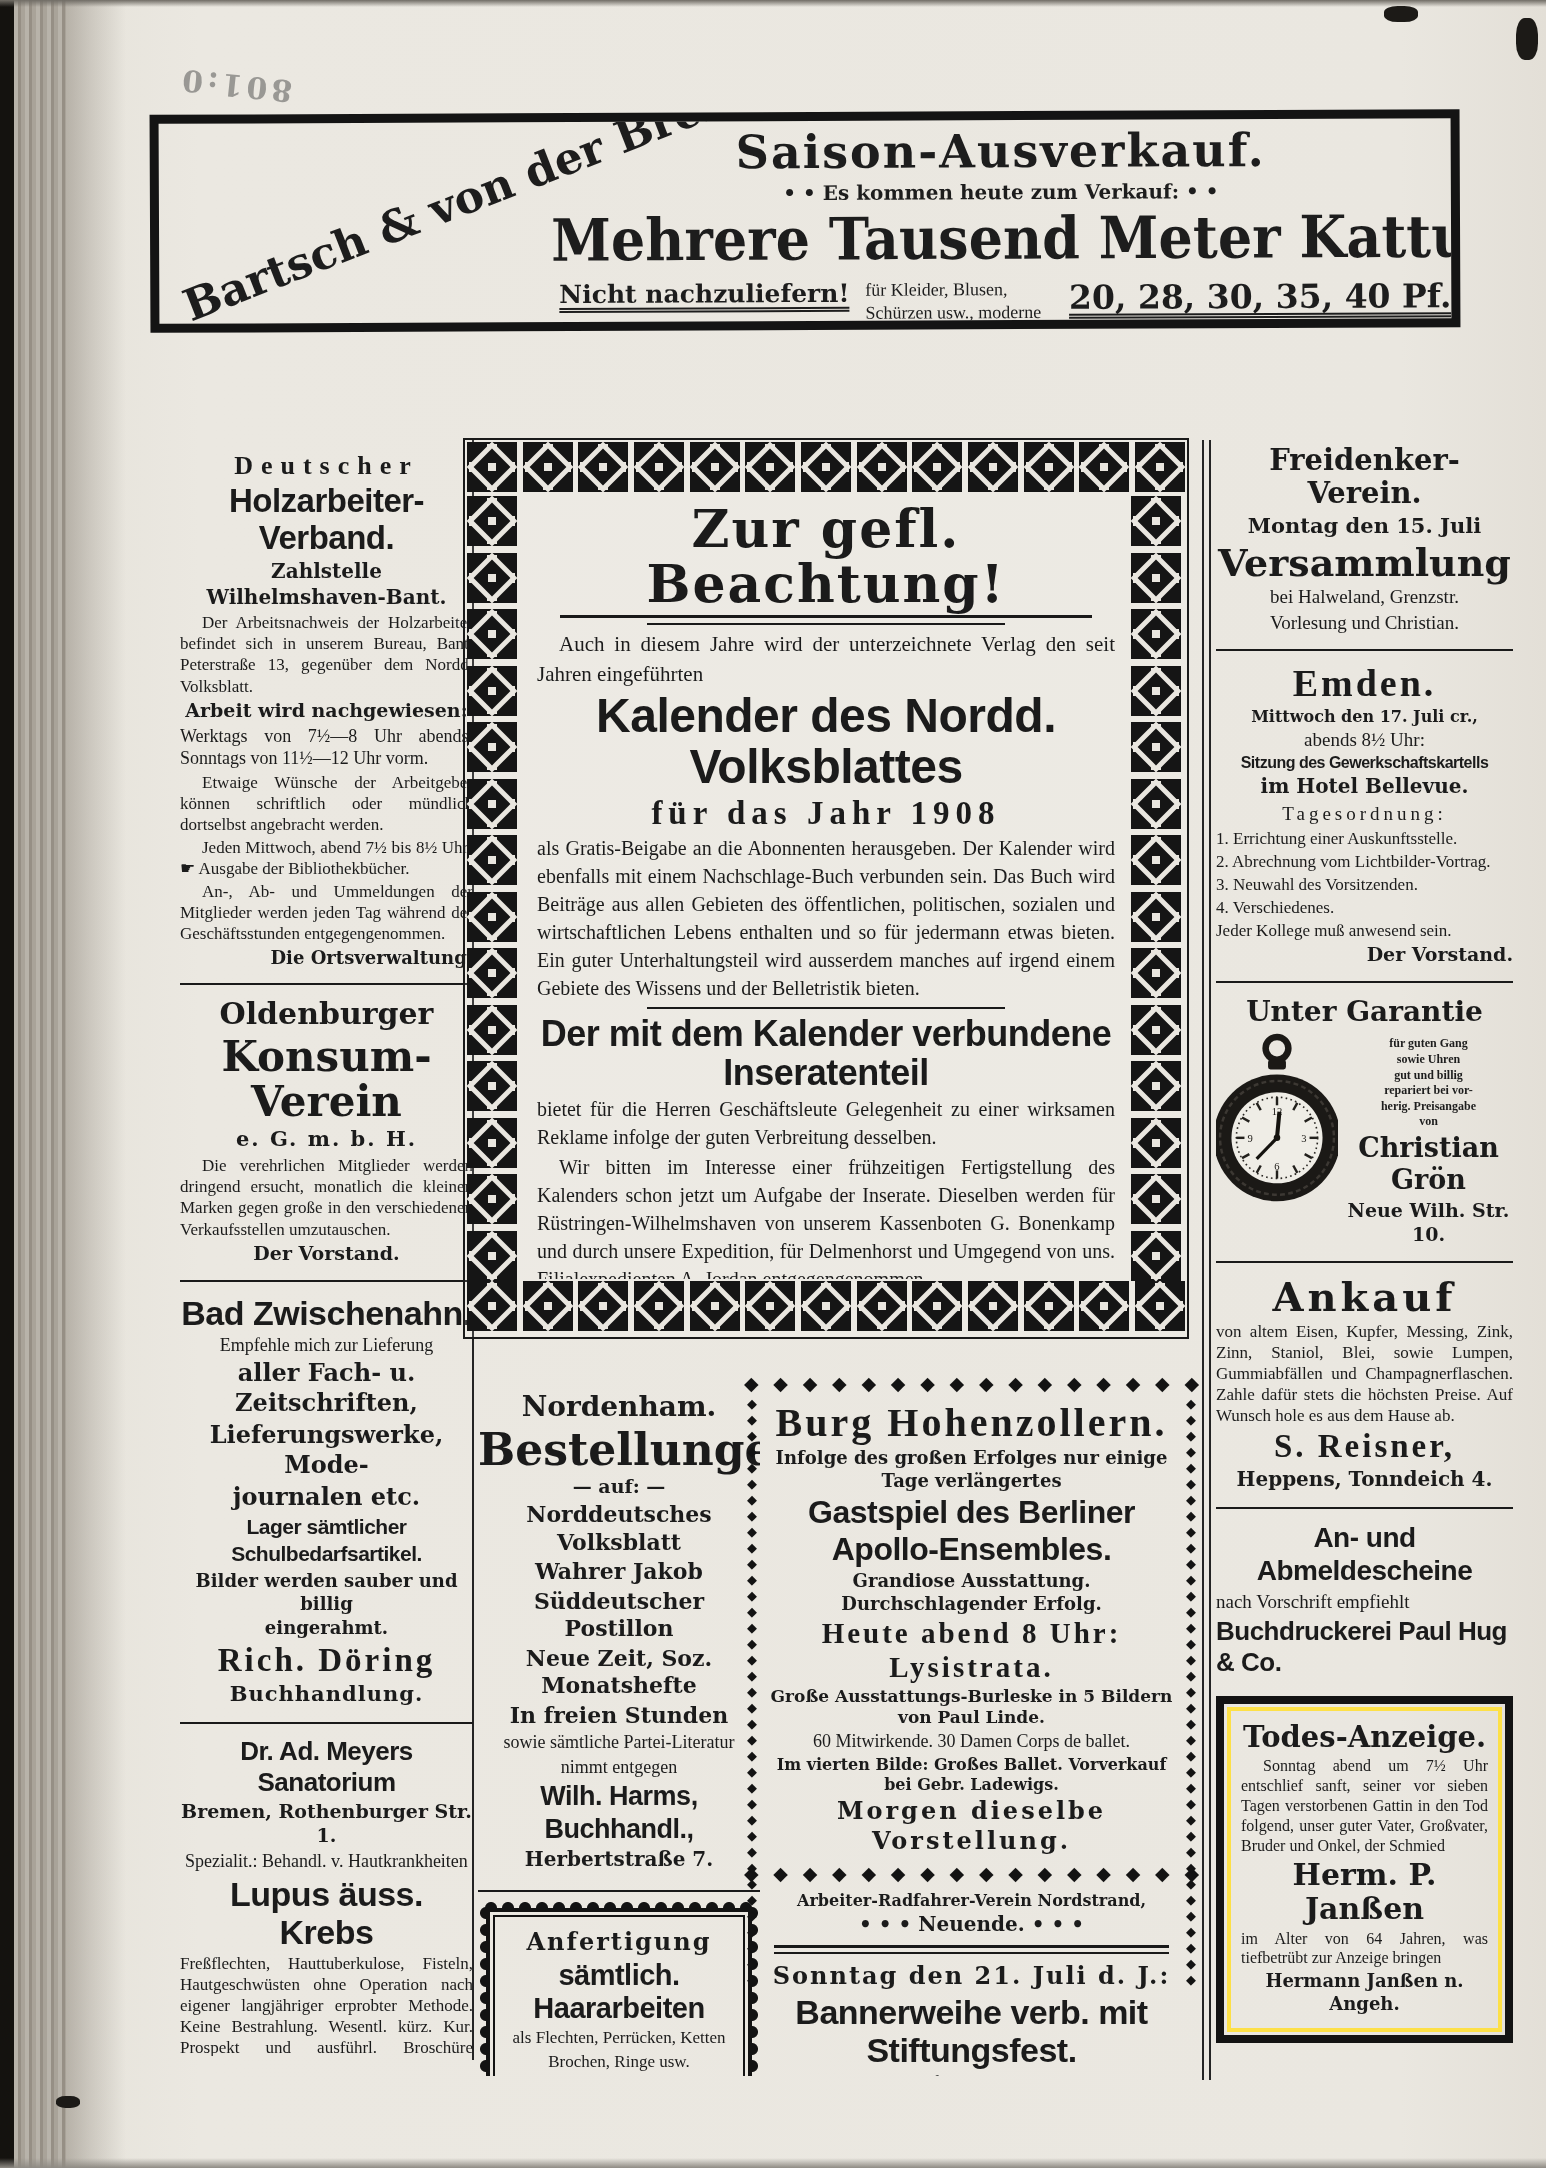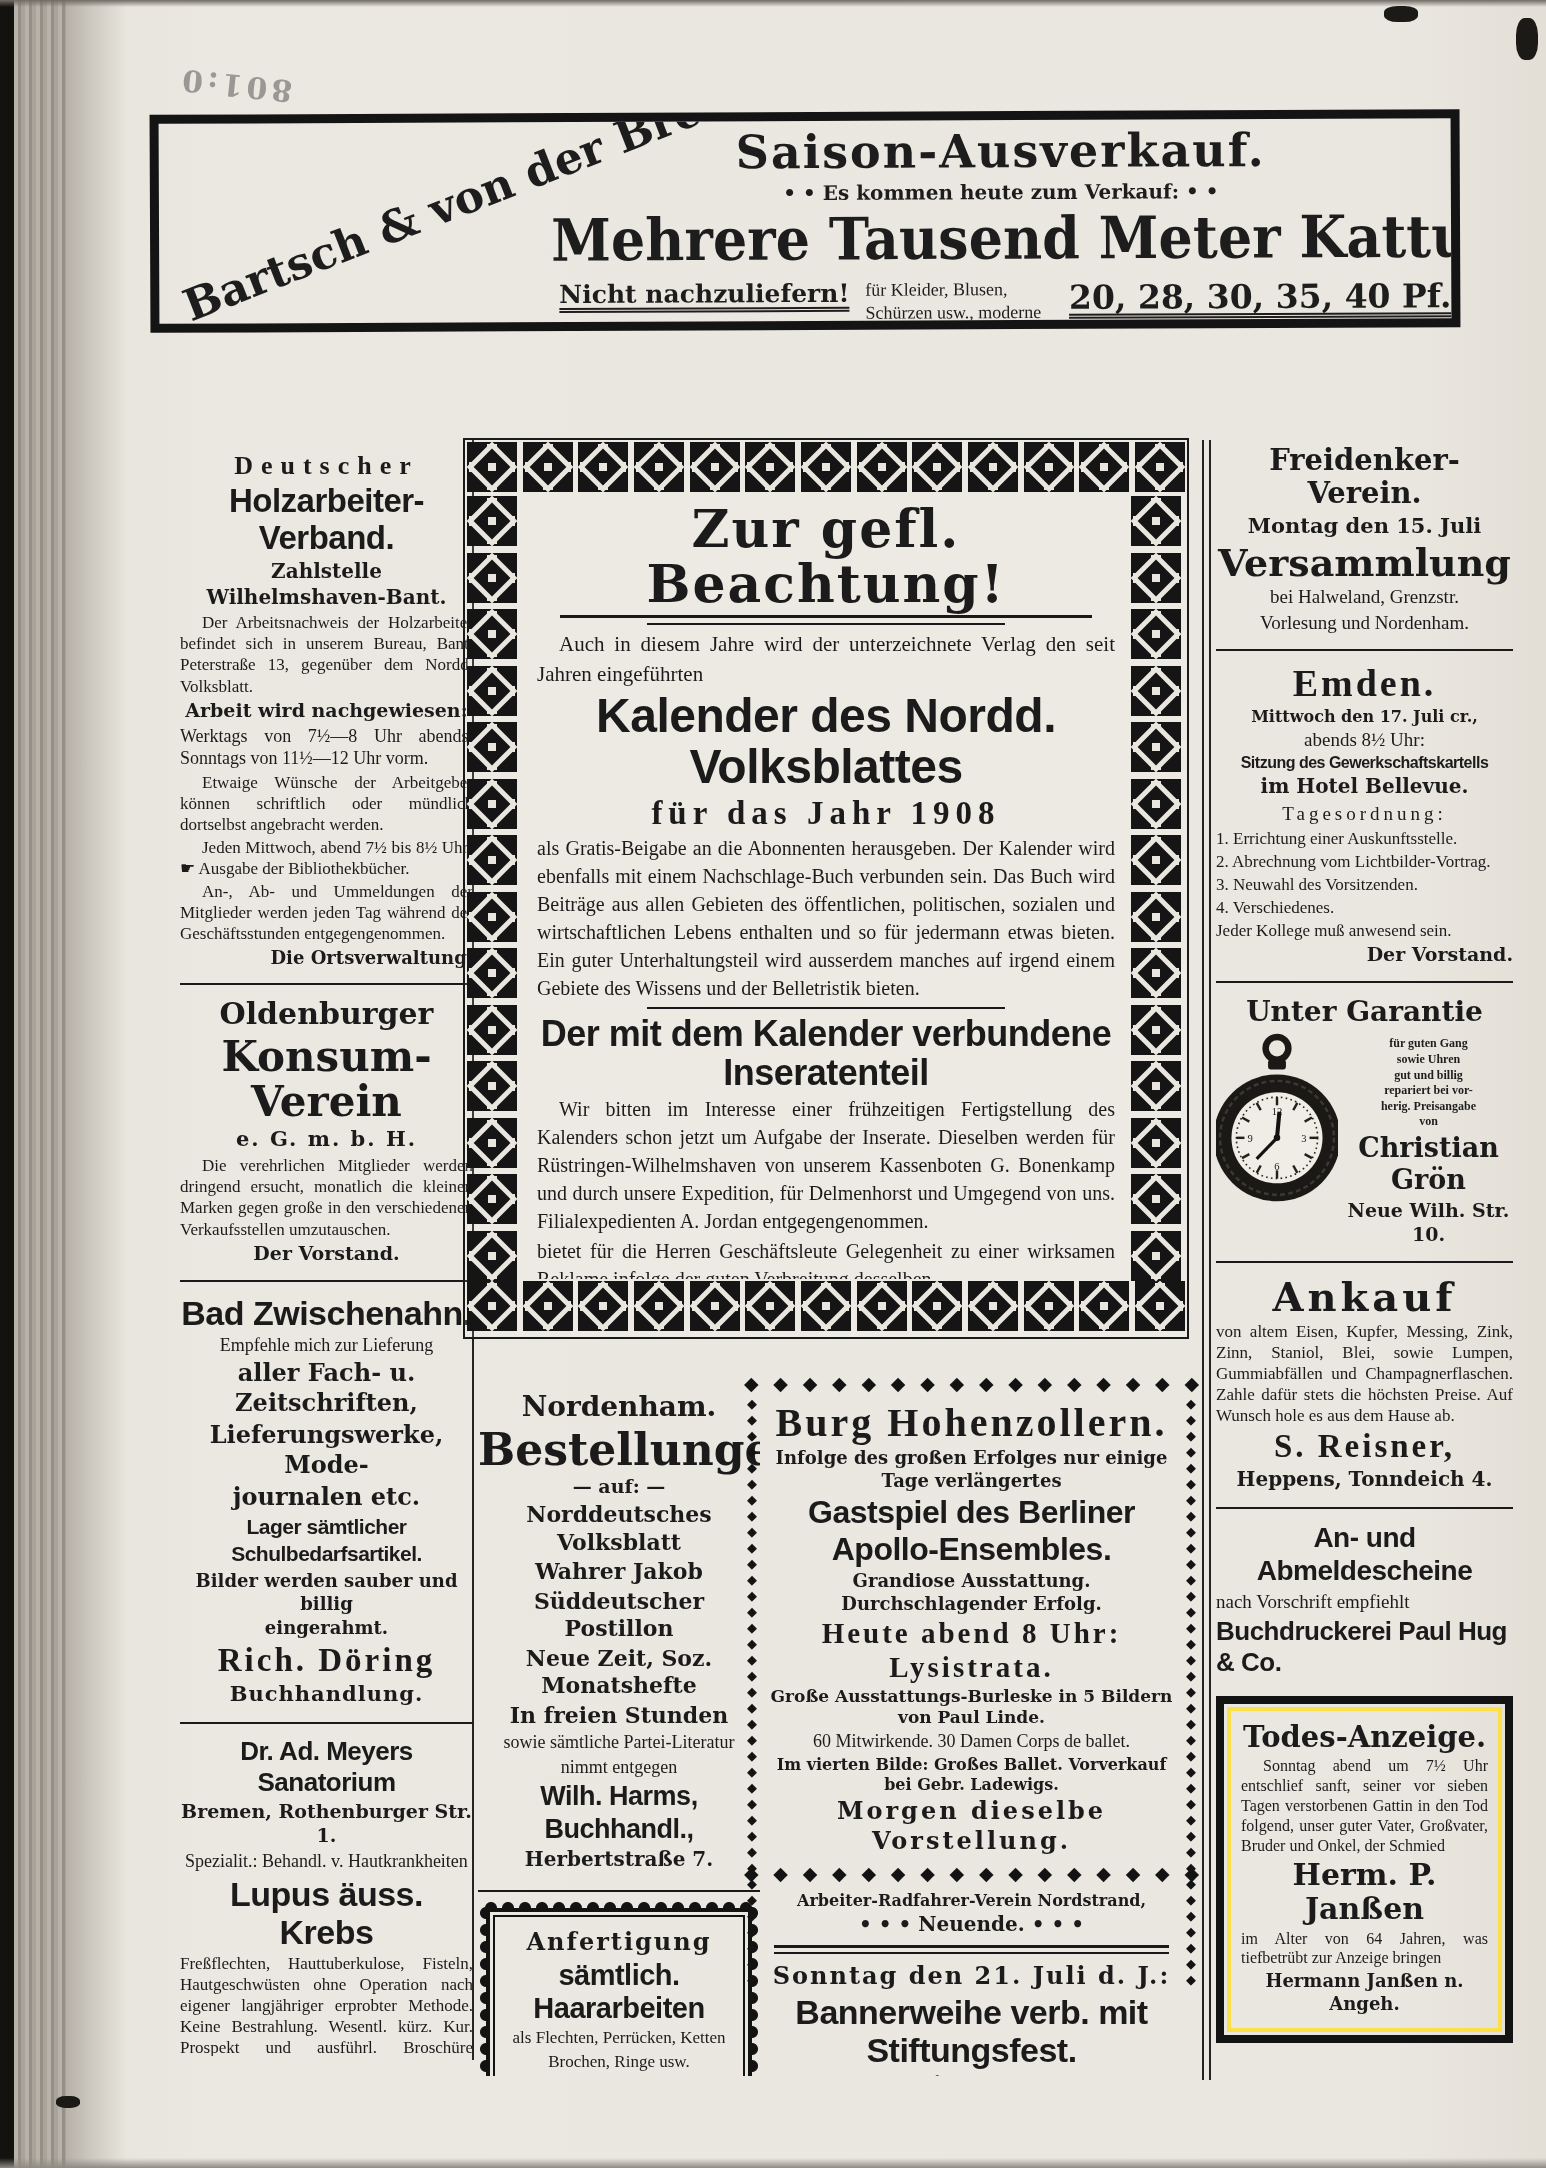--- a/index.html
+++ b/index.html
@@ -641,22 +641,22 @@
   <div class="content">
       <div class="ln bl z52 tc sp2">Zur gefl. Beachtung!</div>
       <div class="ln rlw"></div>
       <div class="ln rls"></div>
       <div class="ln p z21 j ind lh14">Auch in diesem Jahre wird der unterzeichnete Verlag den seit Jahren eingeführten</div>
       <div class="ln sc z48 tc">Kalender des Nordd. Volksblattes</div>
       <div class="ln sw z33 tc sp6">für das Jahr 1908</div>
       <div class="ln p z20 j lh14">als Gratis-Beigabe an die Abonnenten herausgeben.  Der Kalender wird ebenfalls mit einem Nachschlage-Buch verbunden sein.  Das Buch wird Beiträge aus allen Gebieten des öffentlichen, politischen, sozialen und wirtschaftlichen Lebens enthalten und so für jedermann etwas bieten.  Ein guter Unterhaltungsteil wird ausserdem manches auf irgend einem Gebiete des Wissens und der Belletristik bieten.</div>
       <div class="ln rls"></div>
       <div class="ln sc z36 tc">Der mit dem Kalender verbundene Inseratenteil</div>
+      <div class="ln p z20 j lh14">bietet für die Herren Geschäftsleute Gelegenheit zu einer wirksamen Reklame infolge der guten Verbreitung desselben.</div>
       <div class="ln p z20 j ind lh14">Wir bitten im Interesse einer frühzeitigen Fertigstellung des Kalenders schon jetzt um Aufgabe der Inserate.  Dieselben werden für Rüstringen-Wilhelmshaven von unserem Kassenboten G. Bonenkamp und durch unsere Expedition, für Delmenhorst und Umgegend von uns. Filialexpedienten A. Jordan entgegengenommen.</div>
-      <div class="ln p z20 j lh14">bietet für die Herren Geschäftsleute Gelegenheit zu einer wirksamen Reklame infolge der guten Verbreitung desselben.</div>
     </div>
 </div>
 
 <div id="cb-left">
   <section class="ad">
       <div>
         <div class="ln bl z28 tc">Nordenham.</div>
         <div class="ln bl z44 tc">Bestellungen</div>
         <div class="ln bl z19 tc">—  auf:  —</div>
         <div class="ln bl z22">Norddeutsches Volksblatt</div>
@@ -792,21 +792,21 @@
 
 </div>
 
 <div id="right-col" class="col">
   <section class="ad">
       <div>
         <div class="ln bl z29 tc">Freidenker-Verein.</div>
         <div class="ln bl z21 tc">Montag den 15. Juli</div>
         <div class="ln bl z38 tc">Versammlung</div>
         <div class="ln p z19 tc">bei Halweland, Grenzstr.</div>
-        <div class="ln p z19 tc">Vorlesung und Nordenham.</div>
+        <div class="ln p z19 tc">Vorlesung und Christian.</div>
       </div>
     </section>
   <section class="ad">
       <div>
         <div class="ln sw z38 tc">Emden.</div>
         <div class="ln bl z23 tc">Mittwoch den 17. Juli cr.,</div>
         <div class="ln p z19 tc">abends 8½ Uhr:</div>
         <div class="ln sc z25 tc">Sitzung des Gewerkschaftskartells</div>
         <div class="ln bl z20 tc">im Hotel Bellevue.</div>
         <div class="ln p z19 tc sp4">Tagesordnung:</div>

